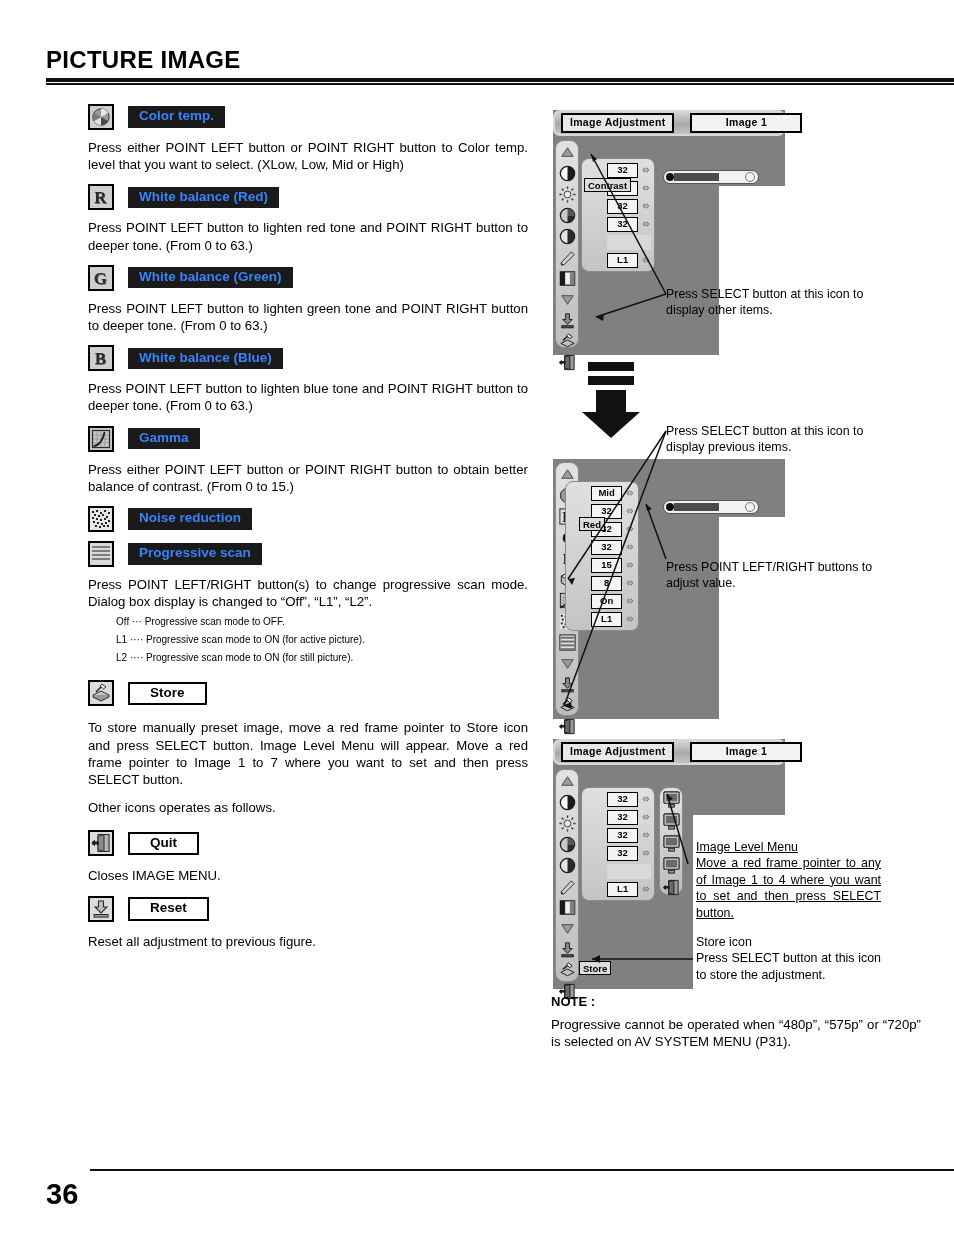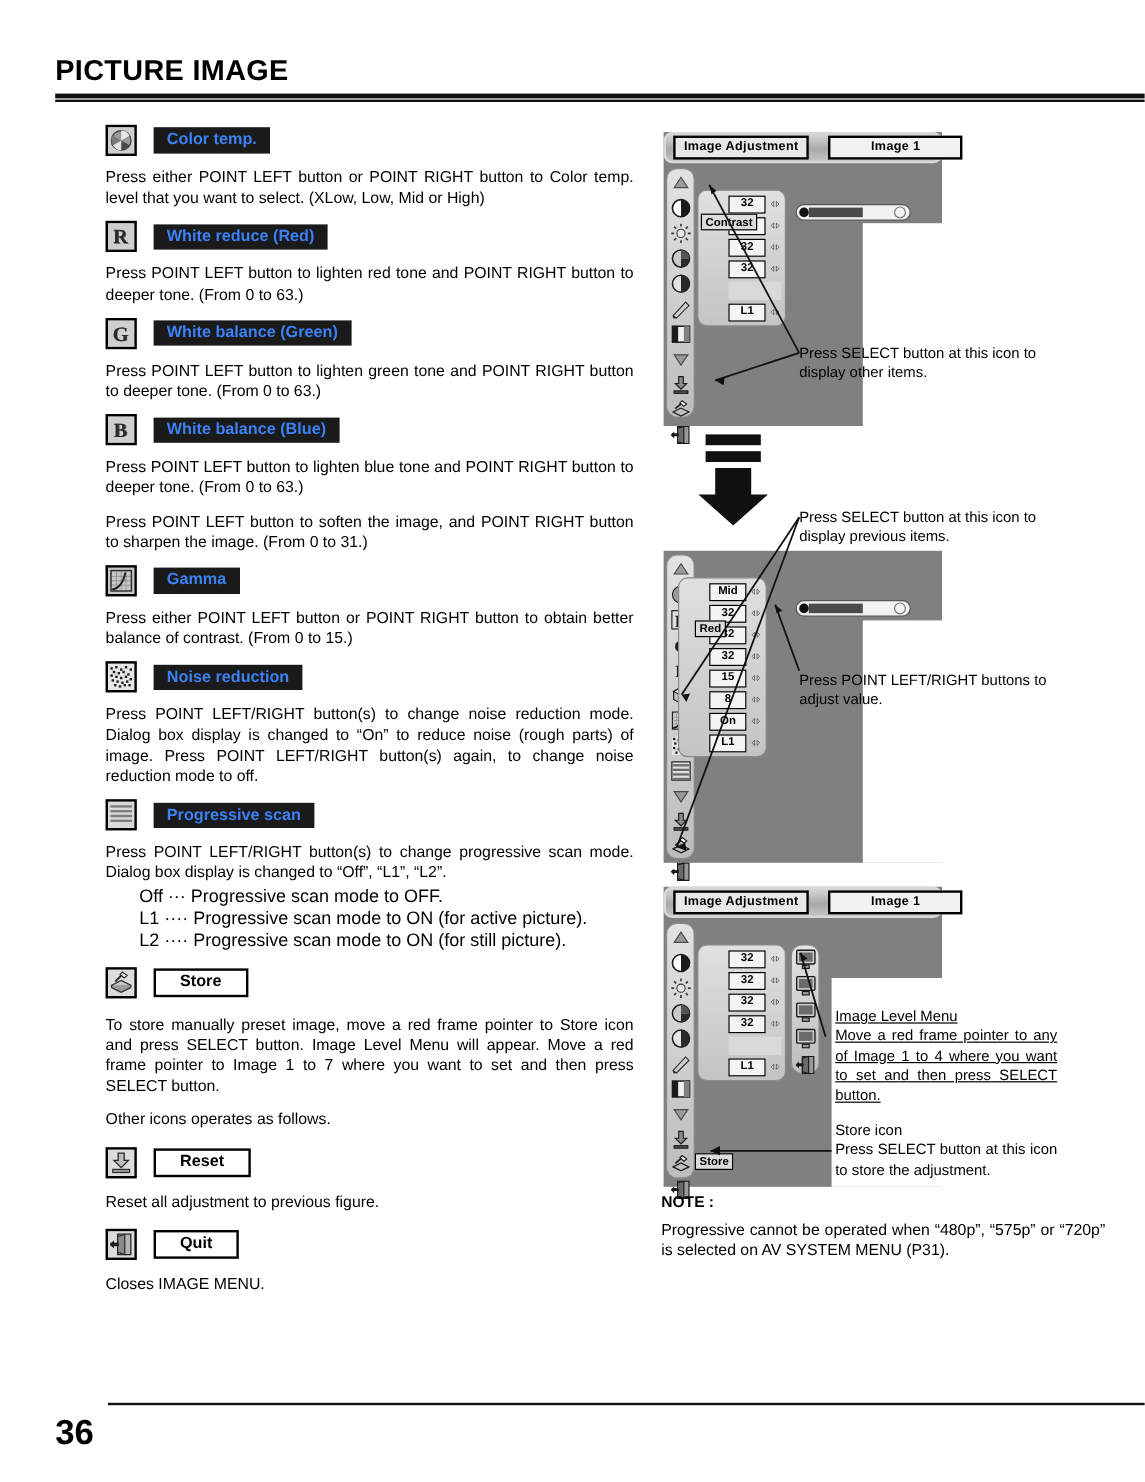--- a/index.html
+++ b/index.html
@@ -47,21 +47,21 @@
     font-size:13.5px;font-weight:bold;
     padding:2px 20px 3px 20px;line-height:1.1;
     white-space:nowrap;
   }
   .body-txt{
     font-size:13.2px;line-height:17.2px;
     text-align:justify;text-justify:inter-word;
     margin:0 0 11px 0;
   }
   .plain{font-size:13.2px;line-height:17.2px;margin:0 0 11px 0;}
-  .sub-line{font-size:15px;line-height:18px;margin:0 0 0 28px;}
+  .sub-line{font-size:10px;line-height:18px;margin:0 0 0 28px;}
 
   
   .osd{position:relative;background:#808080;}
   .osd-titlebar{
     position:absolute;left:0;top:0;right:0;height:26px;
     background:#b9b9b9;border:2px solid #d8d8d8;
     border-radius:7px;box-sizing:border-box;
     display:flex;align-items:center;padding:0 6px;
     background-image:linear-gradient(180deg,#d6d6d6 0%,#a8a8a8 55%,#c4c4c4 100%);
   }
@@ -156,21 +156,21 @@
 
     <div class="sec">
       <div class="sec-head">
         <span class="ico">
           <svg viewBox="0 0 22 22">
               <rect width="22" height="22" fill="#cfcfcf"></rect>
             <text x="11" y="17.5" font-family="'Liberation Serif',serif" font-size="17" font-weight="bold" fill="#6d6d6d" text-anchor="middle">R</text>
             <text x="10.3" y="16.8" font-family="'Liberation Serif',serif" font-size="17" font-weight="bold" fill="#2a2a2a" text-anchor="middle">R</text>
           </svg>
         </span>
-        <span class="lbl-black">White reduce (Red)</span>
+        <span class="lbl-black">White balance (Red)</span>
       </div>
       <p class="body-txt">Press POINT LEFT button to lighten red tone and POINT RIGHT button to deeper tone.  (From 0 to 63.)</p>
     </div>
 
     <div class="sec">
       <div class="sec-head">
         <span class="ico">
           <svg viewBox="0 0 22 22">
               <rect width="22" height="22" fill="#cfcfcf"></rect>
             <text x="11" y="17.5" font-family="'Liberation Serif',serif" font-size="17" font-weight="bold" fill="#6d6d6d" text-anchor="middle">G</text>
@@ -190,21 +190,20 @@
             <text x="11" y="17.5" font-family="'Liberation Serif',serif" font-size="17" font-weight="bold" fill="#6d6d6d" text-anchor="middle">B</text>
             <text x="10.3" y="16.8" font-family="'Liberation Serif',serif" font-size="17" font-weight="bold" fill="#2a2a2a" text-anchor="middle">B</text>
           </svg>
         </span>
         <span class="lbl-black">White balance (Blue)</span>
       </div>
       <p class="body-txt">Press POINT LEFT button to lighten blue tone and POINT RIGHT button to deeper tone.  (From 0 to 63.)</p>
     </div>
 
     <div class="sec">
-      <p class="body-txt">Press POINT LEFT button to soften the image, and POINT RIGHT button to sharpen the image.  (From 0 to 31.)</p>
     </div>
 
     <div class="sec">
       <div class="sec-head">
         <span class="ico">
           <svg viewBox="0 0 22 22">
               <rect width="22" height="22" fill="#c6c6c6"></rect>
             <g stroke="#8d8d8d" stroke-width=".7">
               <path d="M3 7.3H19M3 11H19M3 14.7H19M7 3.5V18.5M11 3.5V18.5M15 3.5V18.5"></path>
             </g>
@@ -243,21 +242,20 @@
                 <rect x="15" y="14" width="2" height="2"></rect>
               <rect x="5" y="17" width="2" height="2"></rect>
                 <rect x="9" y="18" width="2" height="2"></rect>
               <rect x="13" y="17" width="2" height="2"></rect>
                 <rect x="17" y="17" width="2" height="2"></rect>
             </g>
           </svg>
         </span>
         <span class="lbl-black">Noise reduction</span>
       </div>
-      <p class="body-txt">Press POINT LEFT/RIGHT button(s) to change noise reduction mode.  Dialog box display is changed to “On” to reduce noise (rough parts) of  image. Press POINT LEFT/RIGHT button(s) again, to change noise reduction mode to off.</p>
     </div>
 
     <div class="sec">
       <div class="sec-head">
         <span class="ico">
           <svg viewBox="0 0 22 22">
               <rect width="22" height="22" fill="#d9d9d9"></rect>
             <g fill="#7d7d7d">
                 <rect x="2" y="3" width="18" height="2"></rect>
                 <rect x="2" y="7" width="18" height="2"></rect>
@@ -289,43 +287,43 @@
       </div>
       <p class="body-txt">To store manually preset image, move a red frame pointer to Store icon and press SELECT button.  Image Level Menu will appear. Move a red frame pointer to Image 1 to 7 where you want to set and then press SELECT button.</p>
       <p class="plain" style="margin-bottom:14px">Other icons operates as follows.</p>
     </div>
 
     <div class="sec">
       <div class="sec-head" style="margin-bottom:11px">
         <span class="ico">
           <svg viewBox="0 0 22 22">
               <rect width="22" height="22" fill="#dcdcdc"></rect>
-            <path d="M8.5 3 H13.5 V9 H17 L11 15 L5 9 H8.5 Z" fill="#bdbdbd" stroke="#2a2a2a" stroke-width="1.1"></path>
-            <rect x="4" y="16.5" width="14" height="2.6" fill="#9a9a9a" stroke="#2a2a2a" stroke-width="1"></rect>
-          </svg>
-        </span>
-        <span class="lbl-box">Reset</span>
-      </div>
-      <p class="plain" style="margin-bottom:14px">Reset all adjustment to previous figure.</p>
-    </div>
-
-    <div class="sec">
-      <div class="sec-head" style="margin-bottom:11px">
-        <span class="ico">
-          <svg viewBox="0 0 22 22">
-              <rect width="22" height="22" fill="#dcdcdc"></rect>
             <path d="M8 2.5 H19 V19.5 H8 Z" fill="#b5b5b5" stroke="#2a2a2a" stroke-width="1.1"></path>
             <path d="M8 4.5 L14 2.5 L14 19.5 L8 17.5 Z" fill="#8a8a8a" stroke="#2a2a2a" stroke-width="1"></path>
             <rect x="2" y="9.5" width="7" height="3" fill="#1f1f1f"></rect>
             <path d="M1.5 11 L5 7.5 L5 14.5 Z" fill="#1f1f1f"></path>
           </svg>
         </span>
         <span class="lbl-box">Quit</span>
       </div>
       <p class="plain">Closes IMAGE MENU.</p>
+    </div>
+
+    <div class="sec">
+      <div class="sec-head" style="margin-bottom:11px">
+        <span class="ico">
+          <svg viewBox="0 0 22 22">
+              <rect width="22" height="22" fill="#dcdcdc"></rect>
+            <path d="M8.5 3 H13.5 V9 H17 L11 15 L5 9 H8.5 Z" fill="#bdbdbd" stroke="#2a2a2a" stroke-width="1.1"></path>
+            <rect x="4" y="16.5" width="14" height="2.6" fill="#9a9a9a" stroke="#2a2a2a" stroke-width="1"></rect>
+          </svg>
+        </span>
+        <span class="lbl-box">Reset</span>
+      </div>
+      <p class="plain" style="margin-bottom:14px">Reset all adjustment to previous figure.</p>
     </div>
 
   </div>
 
   <div class="col-right">
 
     <div class="osd" style="position:absolute;left:5px;top:6px;width:232px;height:245px;">
 
       <div class="osd-titlebar" style="width:232px;">
         <span class="tb-btn">Image Adjustment</span>

